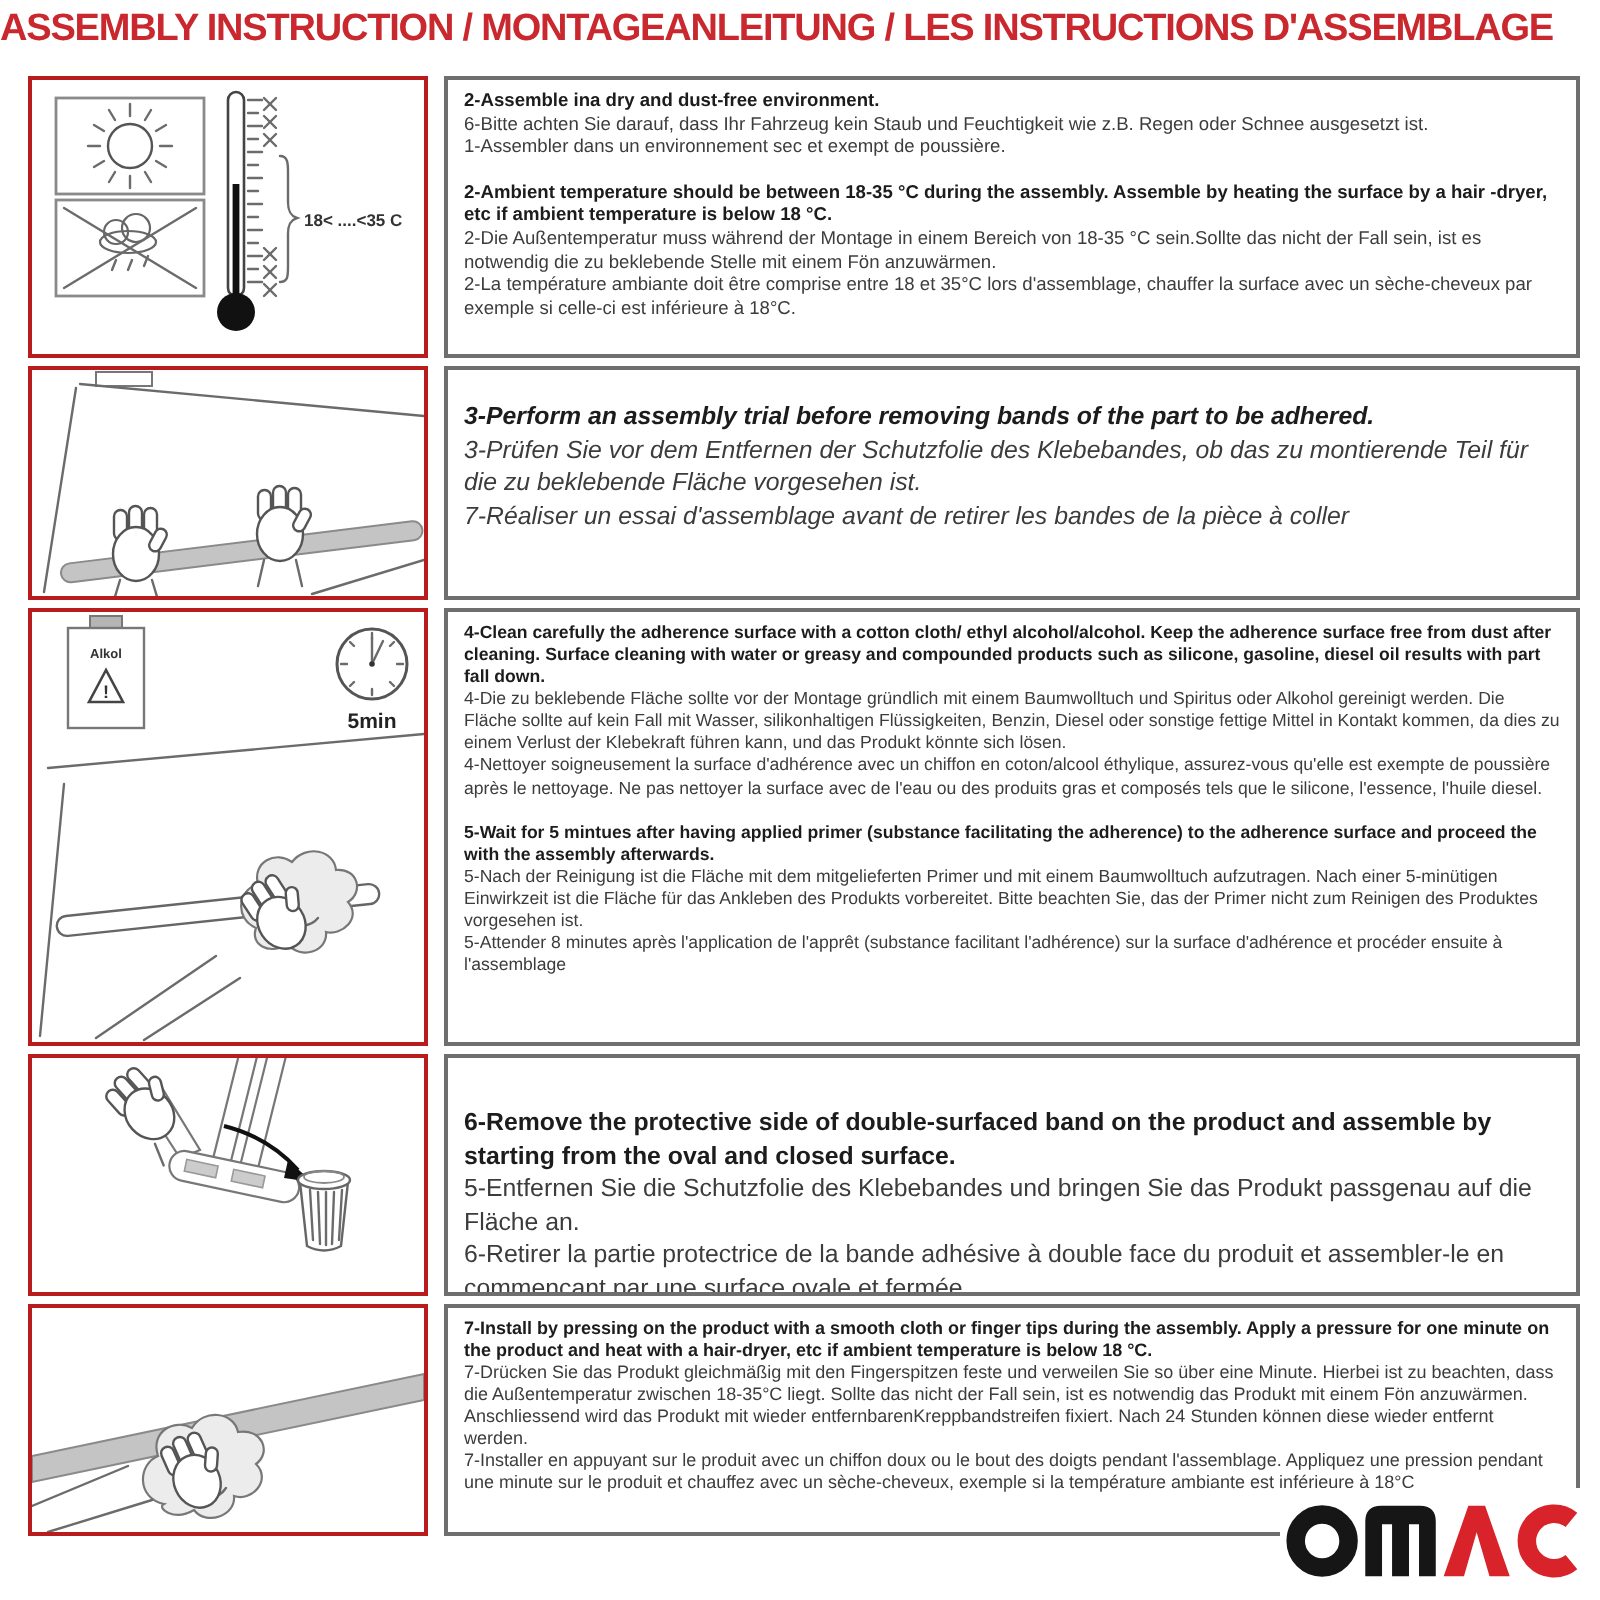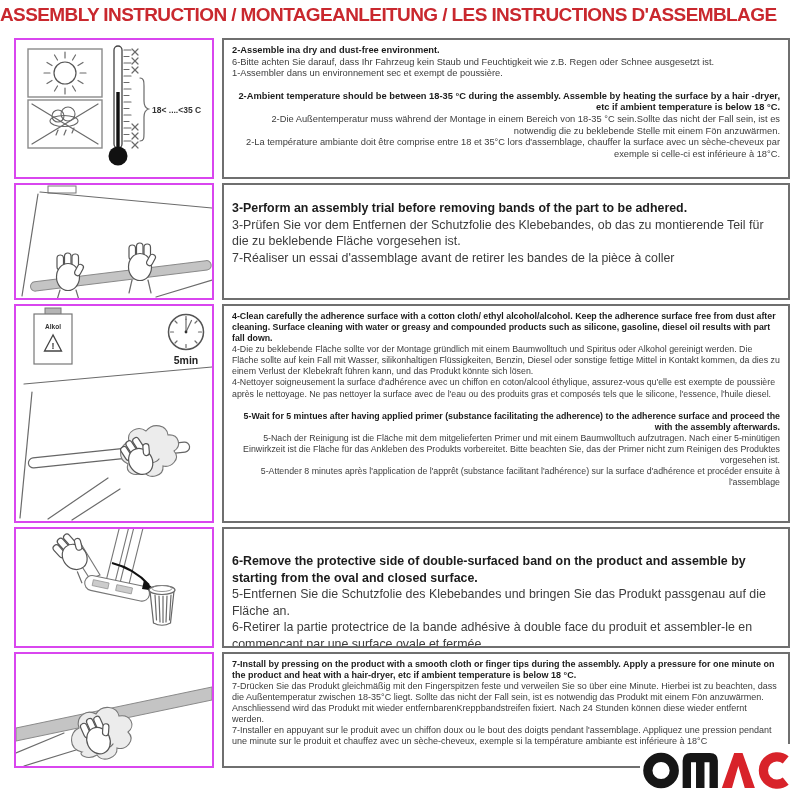--- a/index.html
+++ b/index.html
@@ -5,33 +5,33 @@
   html,body{margin:0;padding:0;}
   body{
     width:800px;height:800px;position:relative;background:#fff;
     font-family:"Liberation Sans",sans-serif;color:#333;overflow:hidden;
   }
   .header{
     position:absolute;top:4px;left:0;width:676px;text-align:center;
     font-size:19px;font-weight:700;letter-spacing:-0.6px;color:#c9282e;white-space:nowrap;
   }
   .box{position:absolute;box-sizing:border-box;background:#fff;}
-  .ibox{border:2px solid #d946ef;}
+  .ibox{border:2px solid #b91c1c;}
   .tbox{border:2px solid #6f6f6f;padding:5px 8px;overflow:hidden;}
   .l-col{left:14px;width:200px;}
   .r-col{left:222px;width:568px;}
   .r1{top:38px;height:141px;}
   .r2{top:183px;height:117px;}
   .r3{top:304px;height:219px;}
   .r4{top:527px;height:121px;}
   .r5{top:652px;height:116px;}
-  .pad-lg{padding-top:15px;}
+  .pad-lg{padding-top:15px;font-style:italic;}
   .pad-md{padding-top:24px;}
   p{margin:0;}
-  .para + .para{margin-top:11px;text-align:right;}
+  .para + .para{margin-top:11px;}
   .t-sm{font-size:9.3px;line-height:1.25;}
   .t-xs{font-size:8.8px;line-height:1.26;}
   .t-x5{font-size:9px;line-height:1.22;}
   .t-lg{font-size:12.4px;line-height:1.34;}
   .en{font-weight:700;color:#1c1c1c;}
   .de,.fr{font-weight:400;color:#3c3c3c;}
   svg{display:block;}
   .logo{
     position:absolute;left:640px;top:744px;width:156px;height:52px;background:#fff;
     display:flex;align-items:center;justify-content:flex-end;padding-right:5px;box-sizing:border-box;

